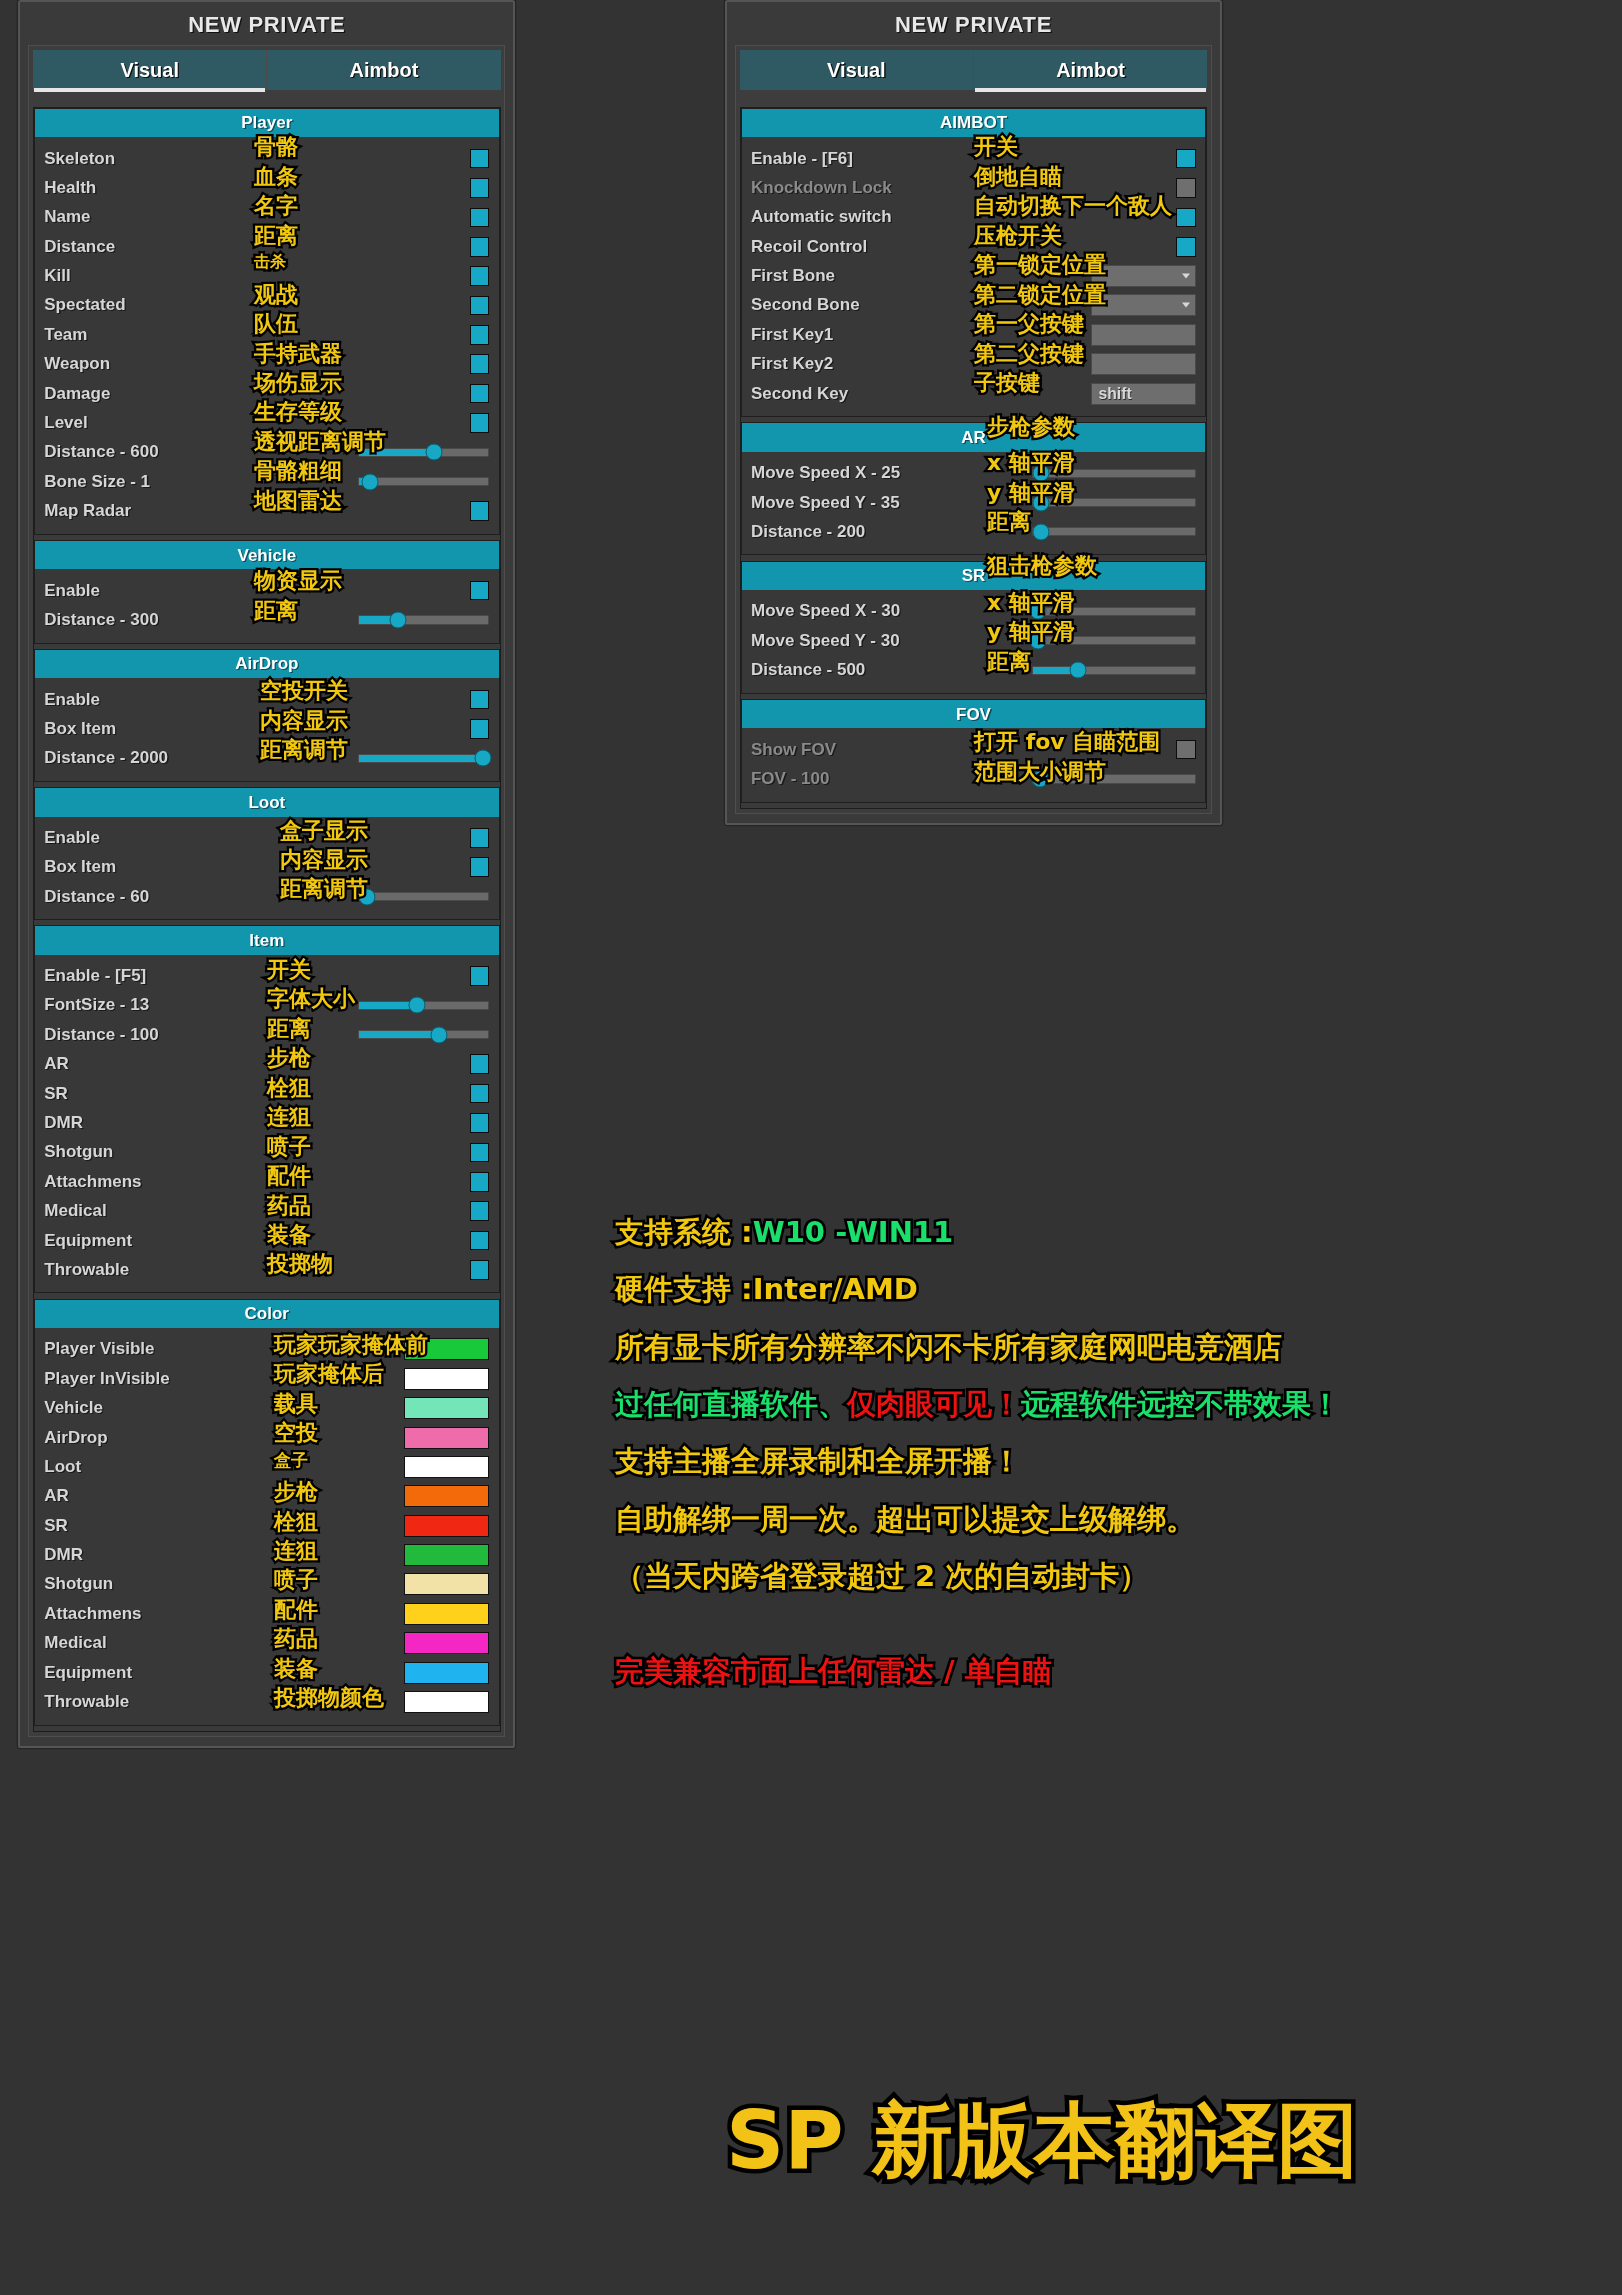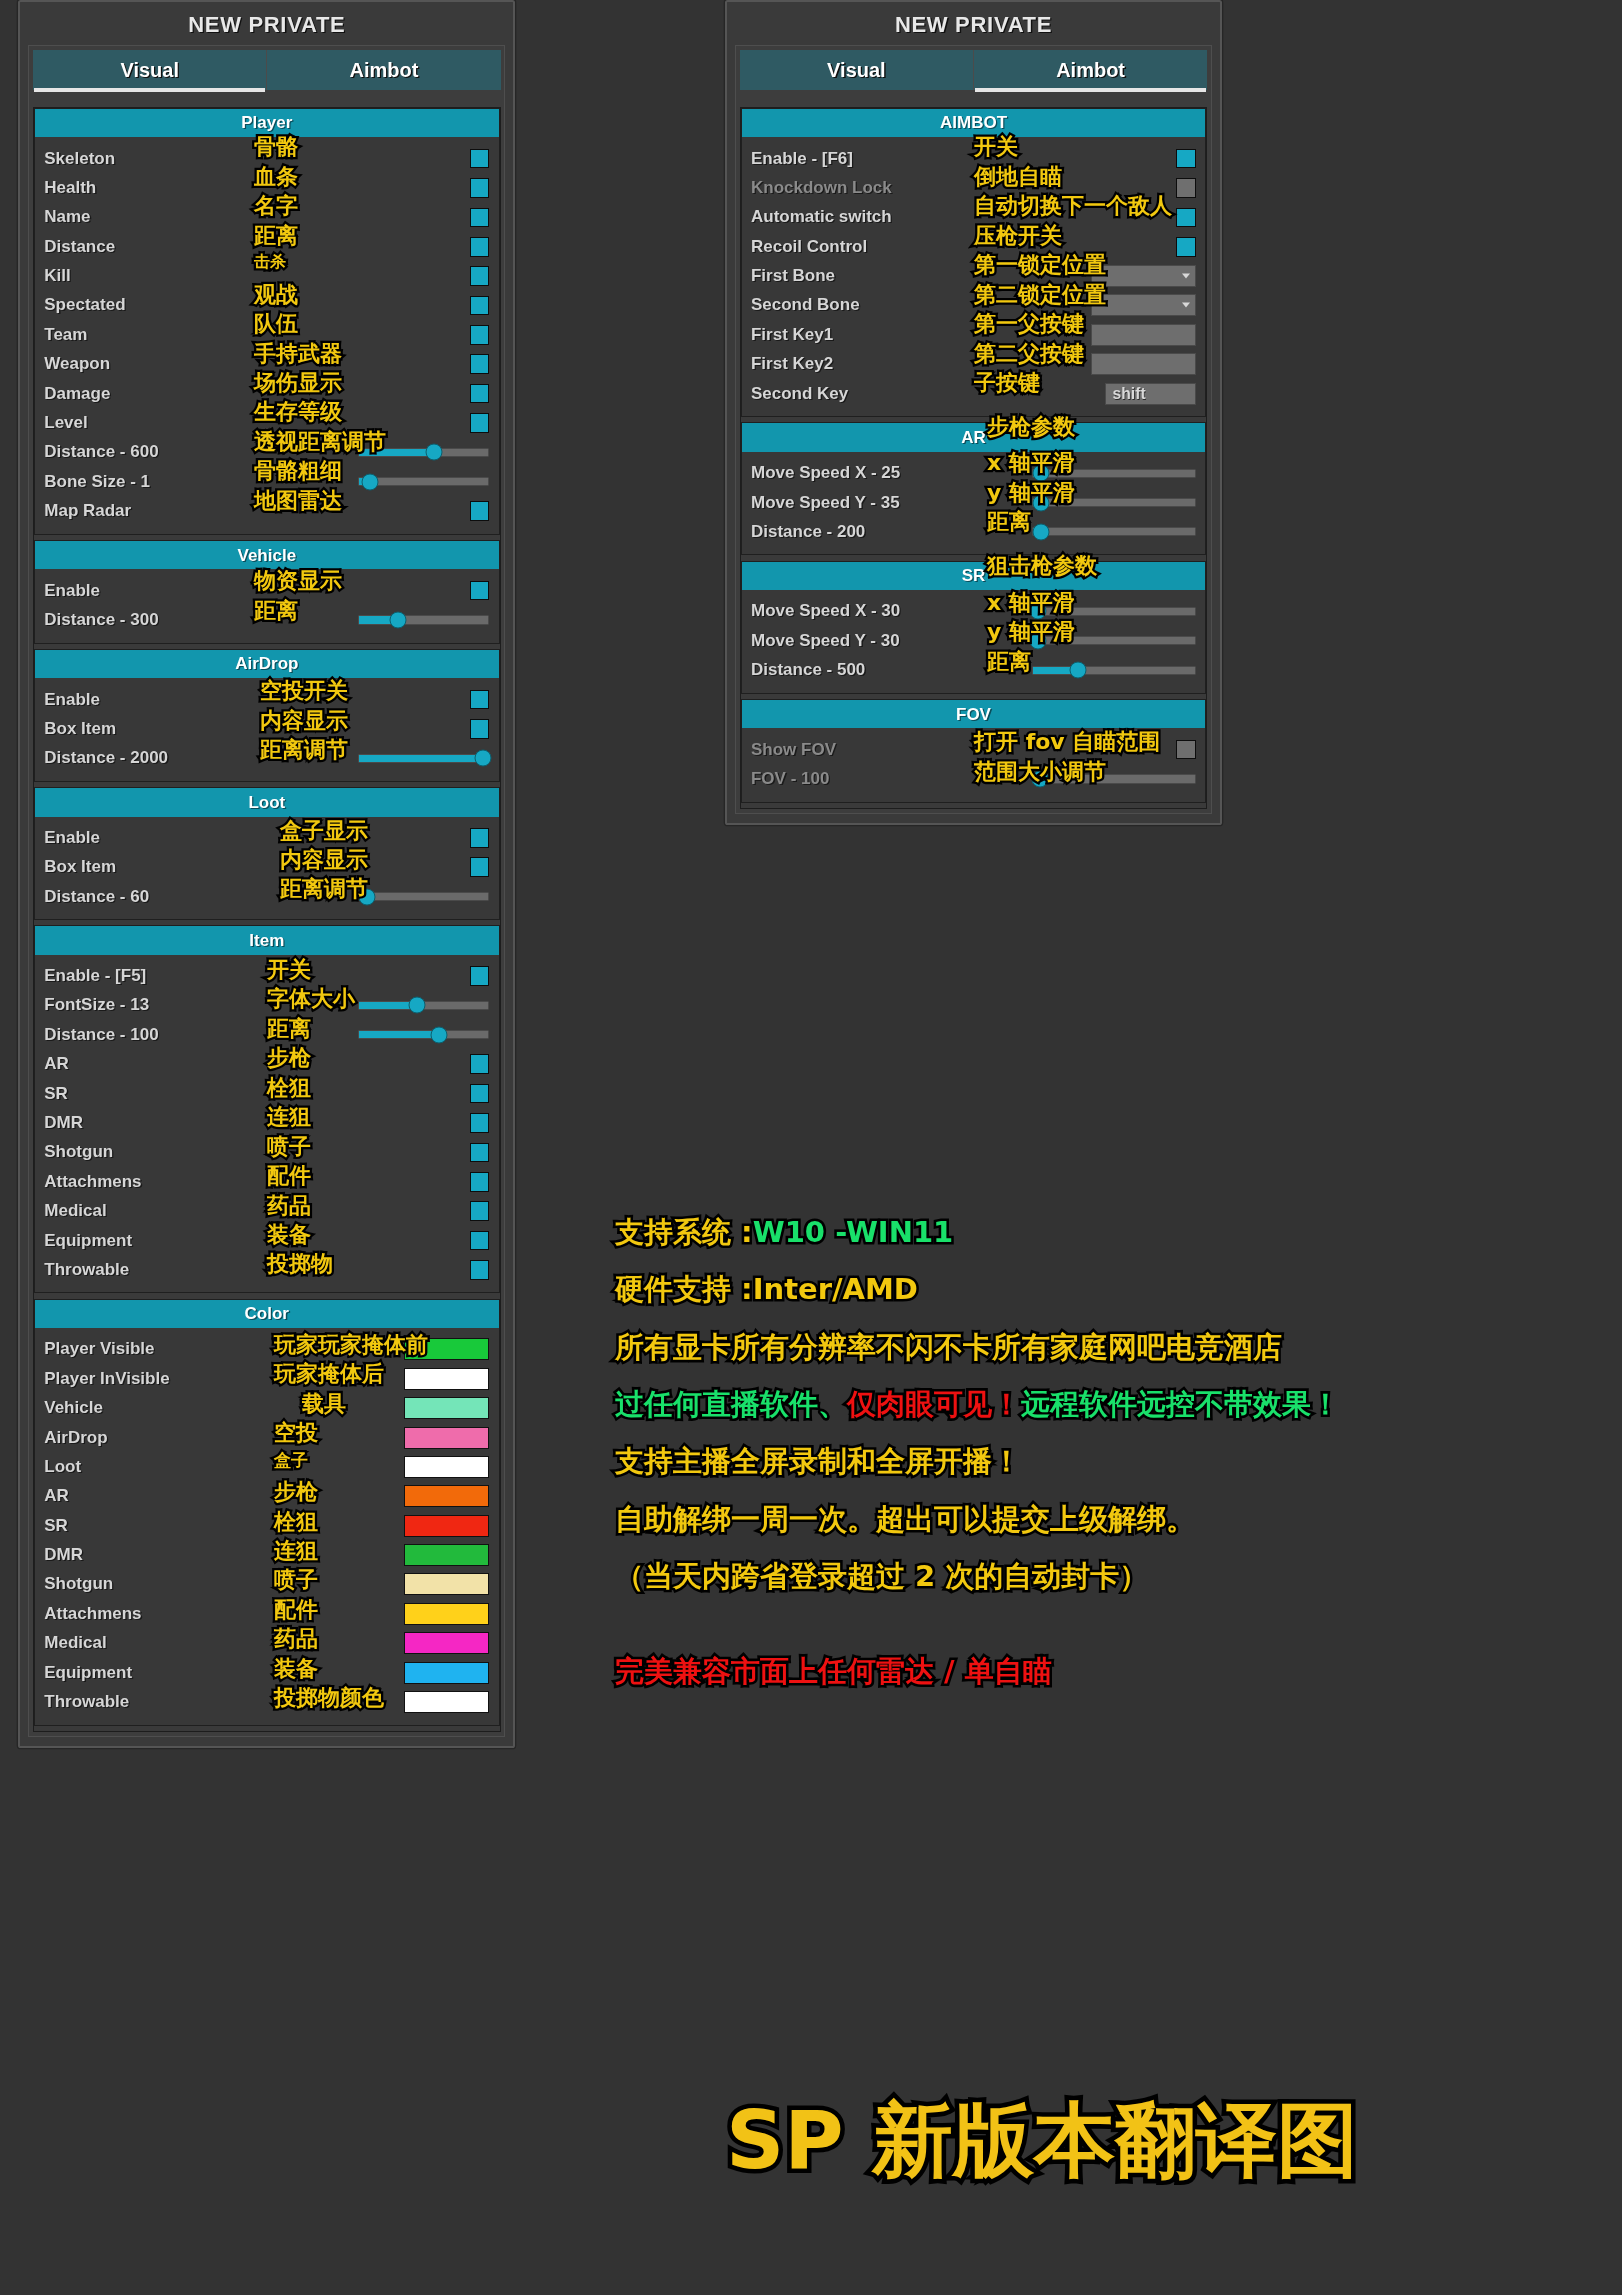--- a/index.html
+++ b/index.html
@@ -560,21 +560,21 @@
                   <div class="en">First Key2</div>
                   <div class="ctrl-area">
                     <div class="keyfield" style="width: 105px;">
                       <span></span>
                     </div>
                   </div>
                 </div>
                 <div class="row">
                   <div class="en">Second Key</div>
                   <div class="ctrl-area">
-                    <div class="keyfield" style="width: 91px;">
+                    <div class="keyfield" style="width: 105px;">
                       <span>shift</span>
                     </div>
                   </div>
                 </div>
               </div>
             </div>
             <div class="group">
               <div class="group-title">AR</div>
               <div class="group-body">
                 <div class="row">
@@ -689,21 +689,21 @@
     <div class="cn" style="font-size: 22px; top: 1047px; left: 267px;">步枪</div>
     <div class="cn" style="font-size: 22px; top: 1077px; left: 267px;">栓狙</div>
     <div class="cn" style="font-size: 22px; top: 1106px; left: 267px;">连狙</div>
     <div class="cn" style="font-size: 22px; top: 1136px; left: 267px;">喷子</div>
     <div class="cn" style="font-size: 22px; top: 1165px; left: 267px;">配件</div>
     <div class="cn" style="font-size: 22px; top: 1195px; left: 267px;">药品</div>
     <div class="cn" style="font-size: 22px; top: 1224px; left: 267px;">装备</div>
     <div class="cn" style="font-size: 22px; top: 1253px; left: 267px;">投掷物</div>
     <div class="cn" style="font-size: 22px; top: 1334px; left: 274px;">玩家玩家掩体前</div>
     <div class="cn" style="font-size: 22px; top: 1363px; left: 274px;">玩家掩体后</div>
-    <div class="cn" style="font-size: 22px; top: 1393px; left: 274px; margin-left: 28px;">载具</div>
+    <div class="cn" style="font-size: 22px; top: 1393px; left: 274px;">载具</div>
     <div class="cn" style="font-size: 22px; top: 1422px; left: 274px;">空投</div>
     <div class="cn" style="font-size: 17px; top: 1452px; left: 274px;">盒子</div>
     <div class="cn" style="font-size: 22px; top: 1481px; left: 274px;">步枪</div>
     <div class="cn" style="font-size: 22px; top: 1511px; left: 274px;">栓狙</div>
     <div class="cn" style="font-size: 22px; top: 1540px; left: 274px;">连狙</div>
     <div class="cn" style="font-size: 22px; top: 1569px; left: 274px;">喷子</div>
     <div class="cn" style="font-size: 22px; top: 1599px; left: 274px;">配件</div>
     <div class="cn" style="font-size: 22px; top: 1628px; left: 274px;">药品</div>
     <div class="cn" style="font-size: 22px; top: 1658px; left: 274px;">装备</div>
     <div class="cn" style="font-size: 22px; top: 1687px; left: 274px;">投掷物颜色</div>

